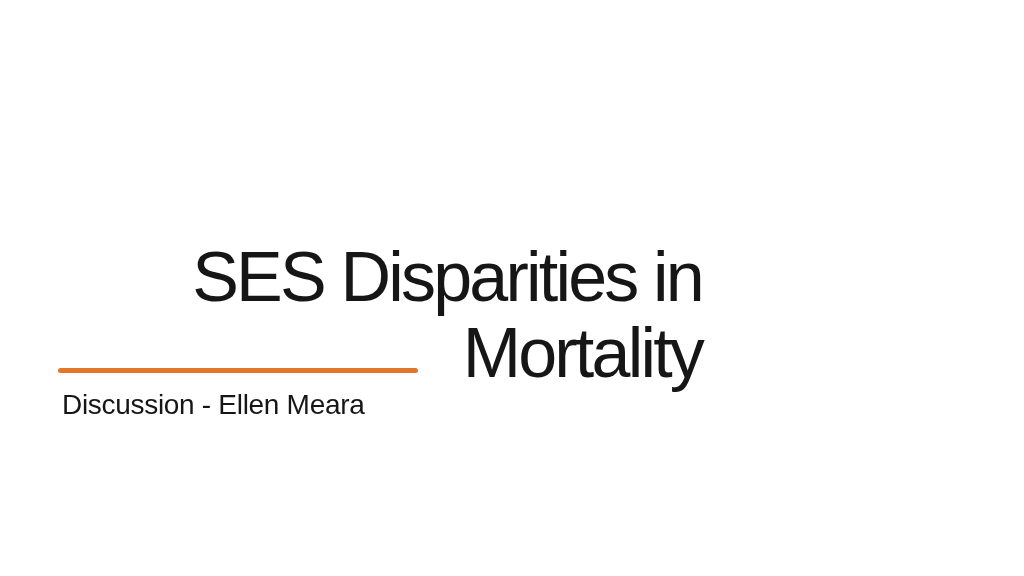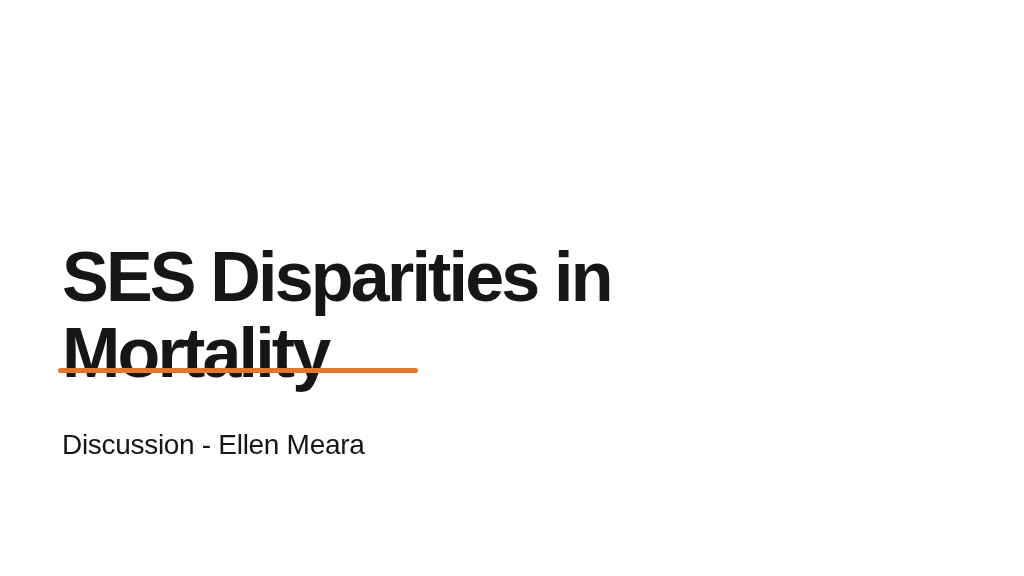--- a/index.html
+++ b/index.html
@@ -21,40 +21,40 @@
     position:absolute; inset:0;
     background: var(--bg);
   }
   .slide-title{
     position:absolute;
     left:62px; top:192px;
     width:640px;
     font-size:70px;
     line-height:76px;
     letter-spacing:-2.8px;
-    font-weight:700;
+    font-weight:400;
     color:var(--text);
+    text-align:right;
   }
   .title-divider{
     position:absolute;
     left:58px; top:368px;
     width:360px; height:5px;
     background:var(--accent);
     border-radius:2.5px;
   }
   .slide-subtitle{
     position:absolute;
     left:62px; top:387px;
     width:700px;
     font-size:28px;
     line-height:36px;
     letter-spacing:-0.3px;
     font-weight:400;
     color:var(--text);
-    margin-top:40px;
   }
   .slide-subtitle p{
     margin:0 0 2px 0;
   }
 </style>
 </head>
 <body>
 
 <div class="slide">
 

